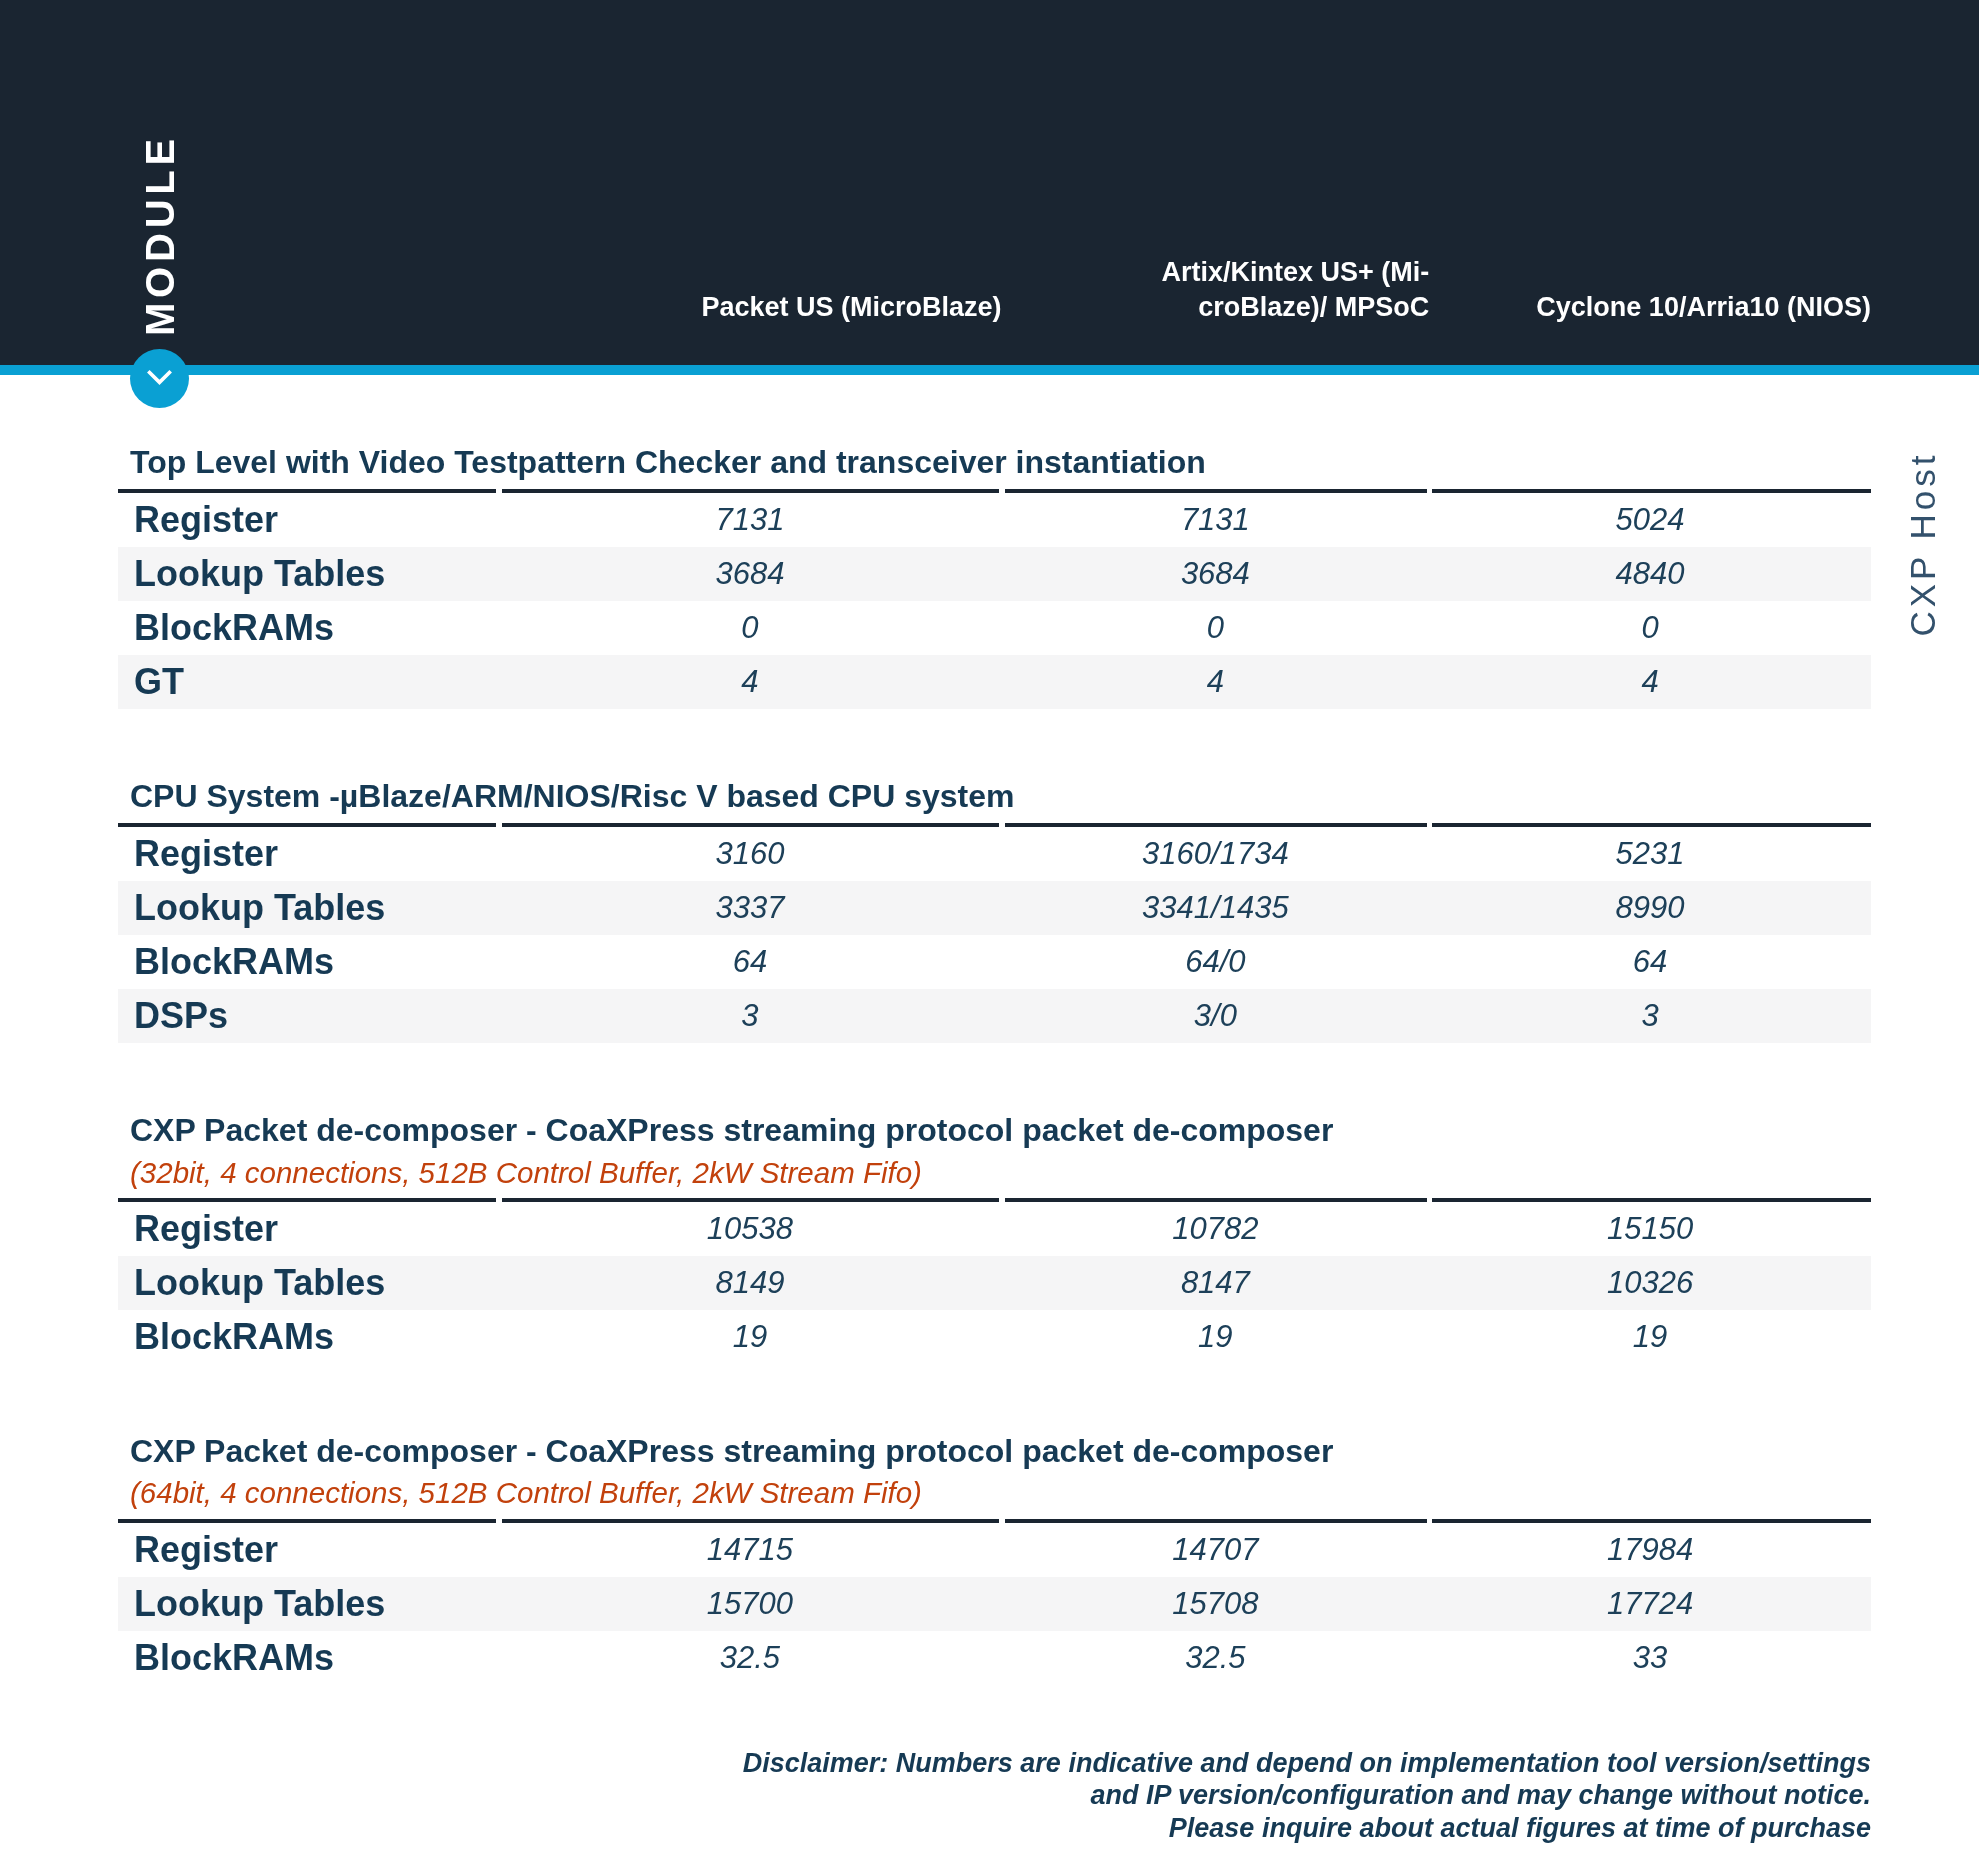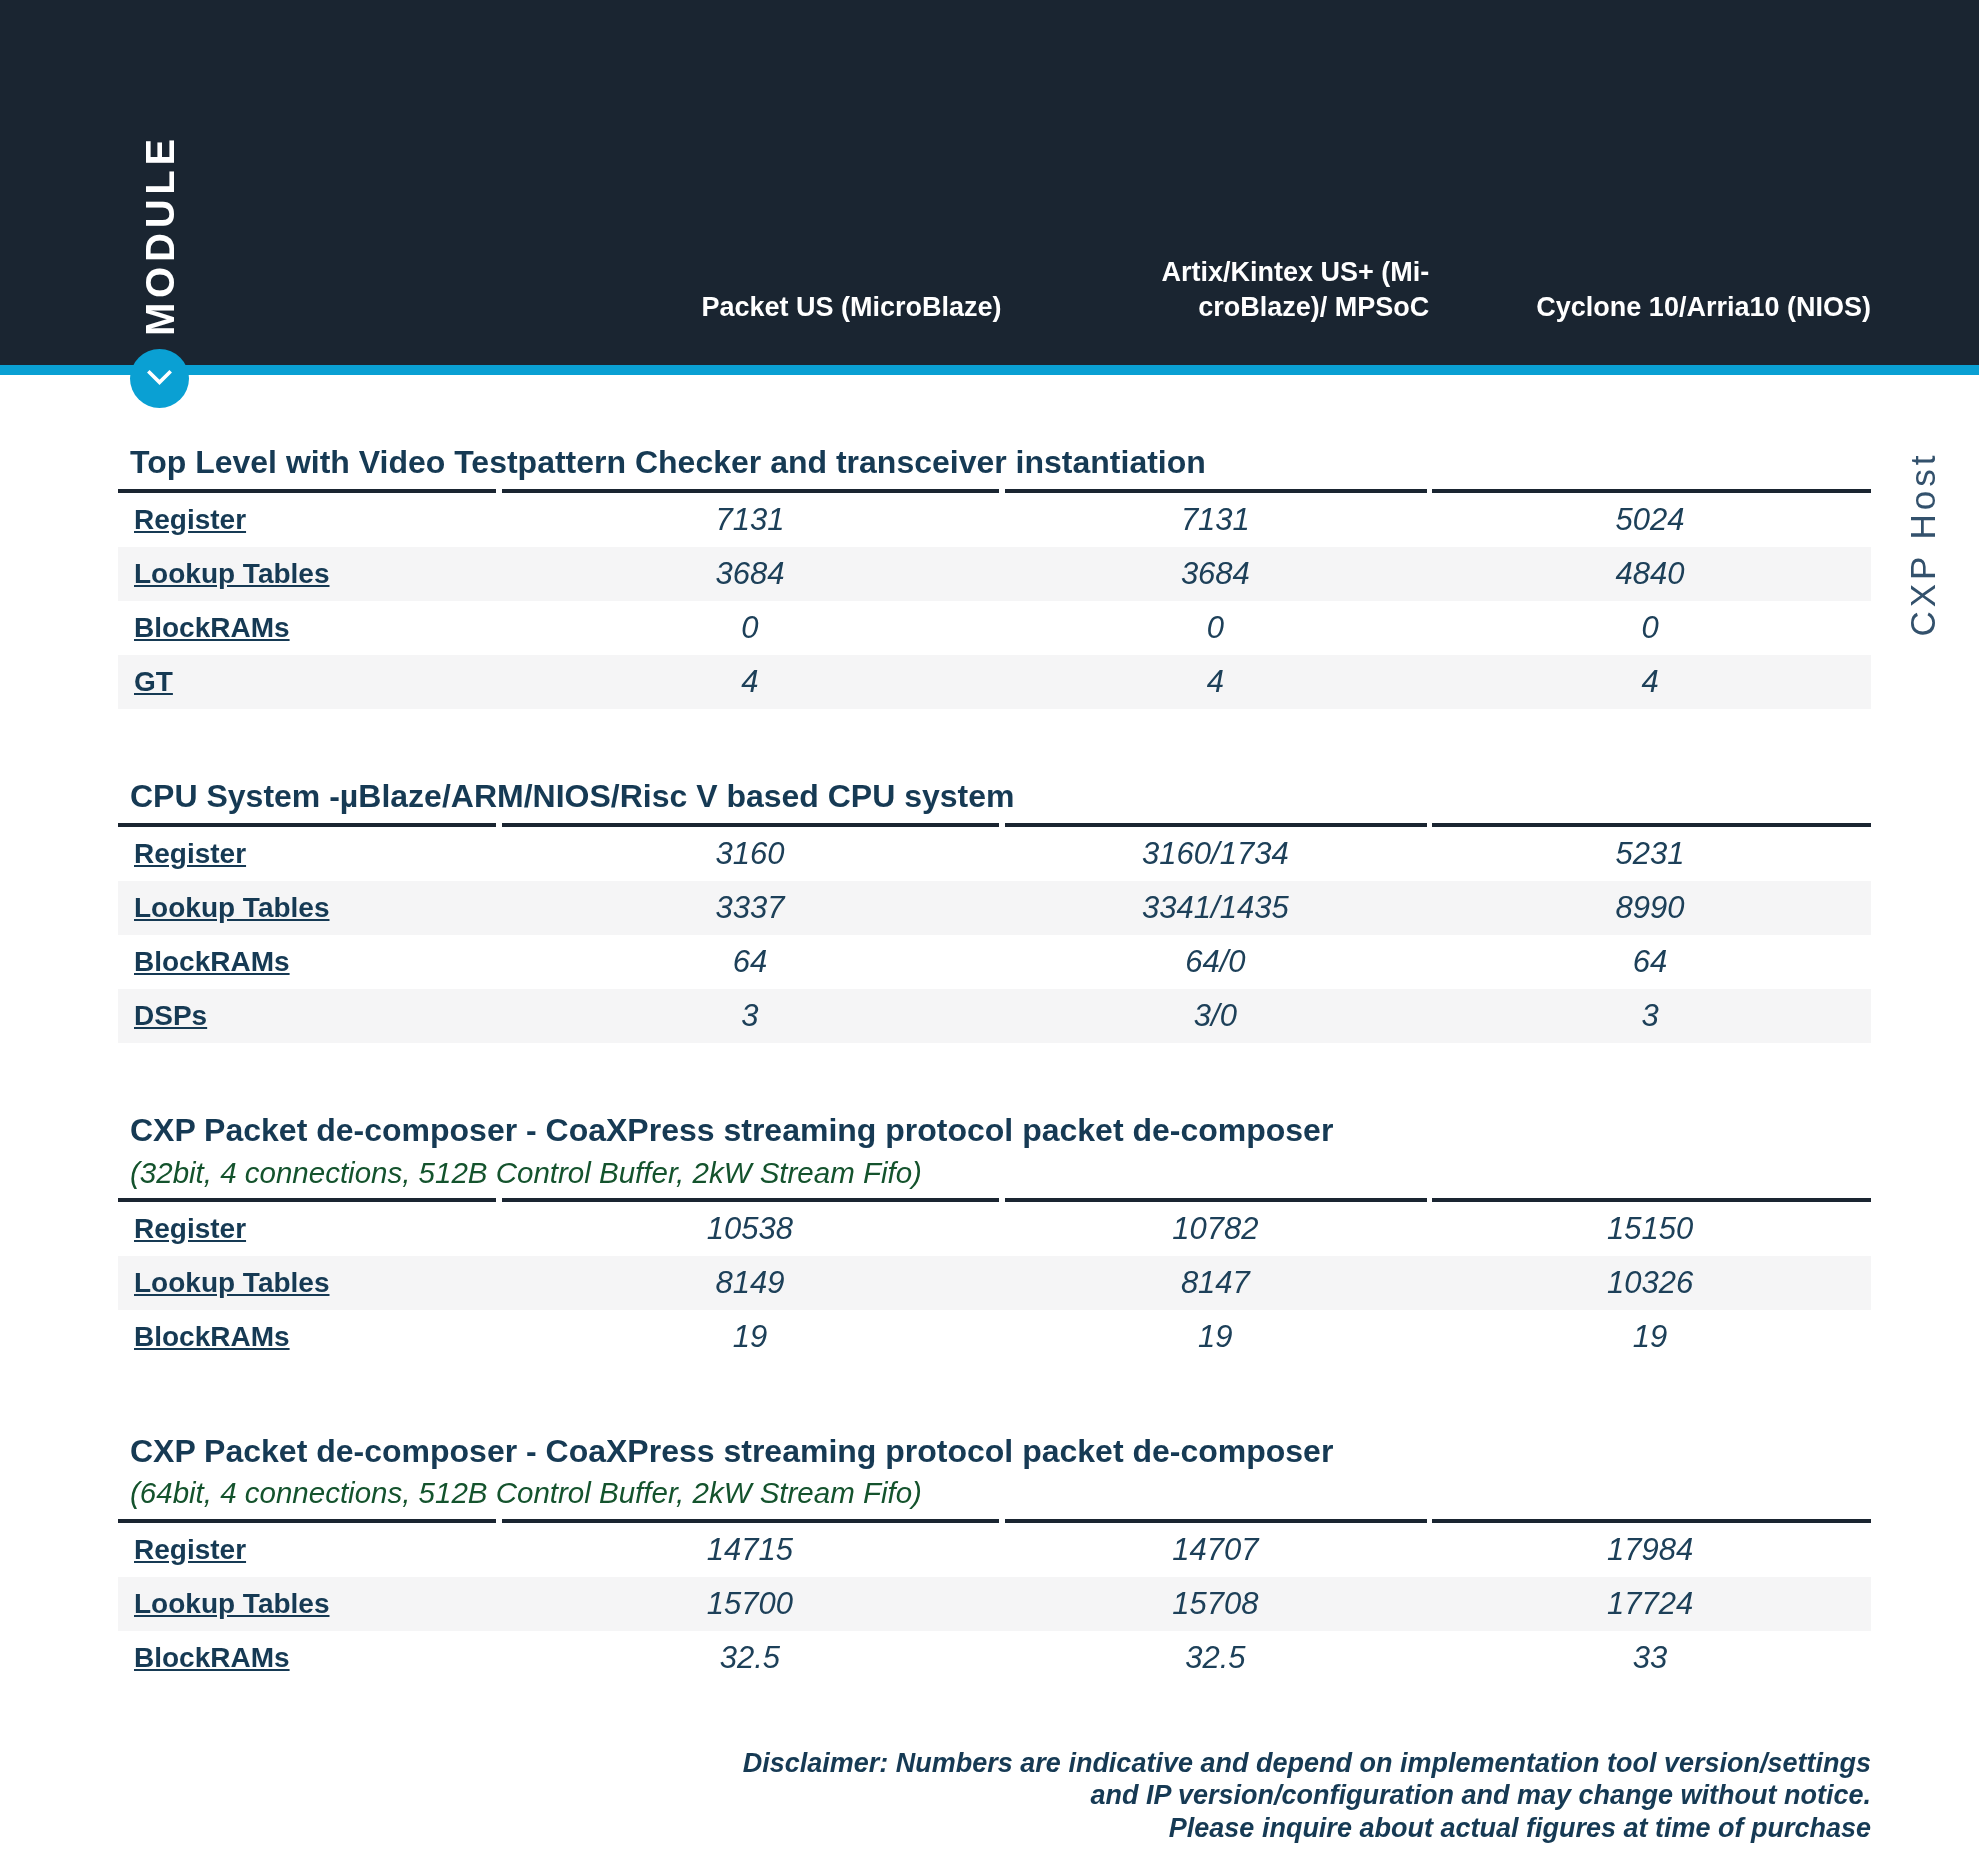--- a/index.html
+++ b/index.html
@@ -89,21 +89,21 @@
   .section-title {
     font-size: 32px;
     font-weight: bold;
     color: var(--navy, #163a54);
     padding-left: 12px;
     line-height: 1.2;
   }
   .section-subtitle {
     font-size: 29.5px;
     font-style: italic;
-    color: #14532d;
+    color: #c2410c;
     padding-left: 12px;
     line-height: 1.2;
     margin-top: 4.8px;
   }
   .rule {
     position: relative;
     height: 4px;
     background: var(--header-bg, #1a2531);
     margin-top: 8px;
   }
@@ -121,24 +121,23 @@
   .rows {}
   .row {
     display: grid;
     grid-template-columns: 21.7% 28.7% 24.4% 25.2%;
     height: 54px;
     align-items: center;
   }
   .rows .row:nth-child(even) { background: var(--stripe, #f5f5f6); }
   .row-label {
     font-weight: bold;
-    font-size: 28px;
+    font-size: 36px;
     color: var(--navy, #163a54);
     padding-left: 16px;
-    text-decoration: underline;
   }
   .row-val {
     font-size: 31px;
     color: #1d4059;
     text-align: center;
     font-style: italic;
   }
 
   
   .disclaimer {

